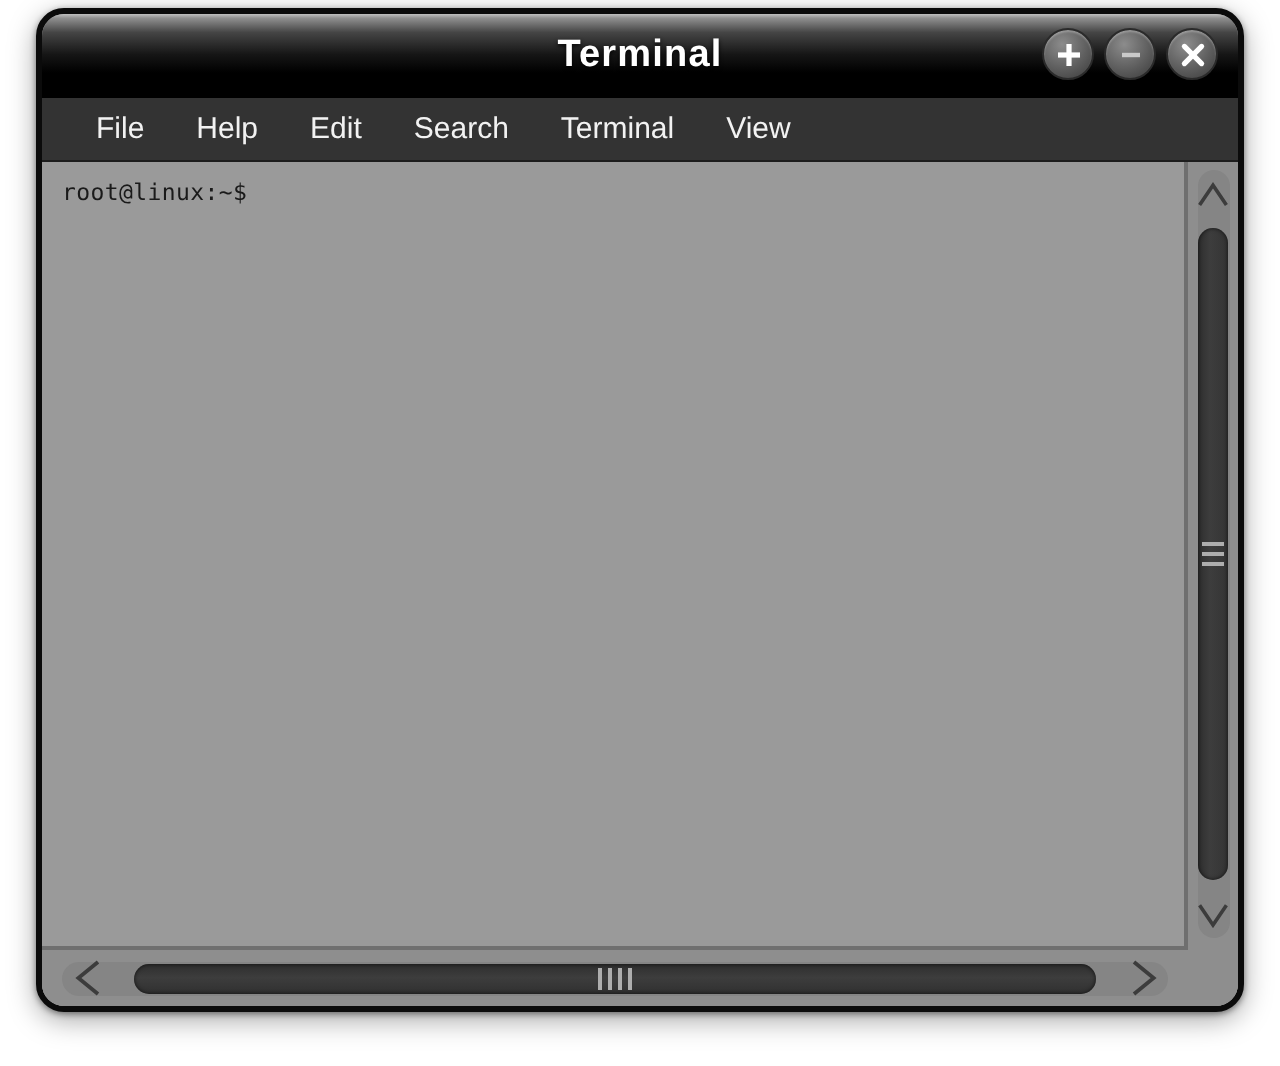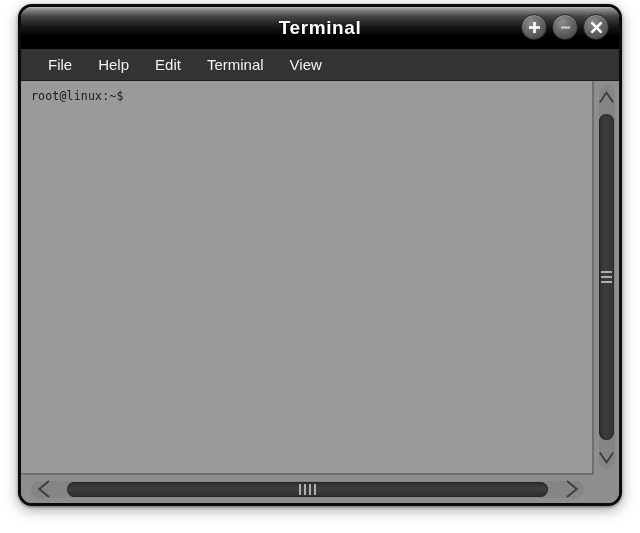--- a/index.html
+++ b/index.html
@@ -289,20 +289,21 @@
             </g>
           </svg>
         </div>
       </div>
     </div>
 
     <div class="menubar">
       <div class="menu-item">File</div>
       <div class="menu-item">Help</div>
       <div class="menu-item">Edit</div>
+      <div class="menu-item">Search</div>
       <div class="menu-item">Terminal</div>
       <div class="menu-item">View</div>
     </div>
 
     <div class="body-area">
 
       <div class="content-row">
 
         <div class="terminal-canvas">
           <div class="prompt-line">root@linux:~$</div>

